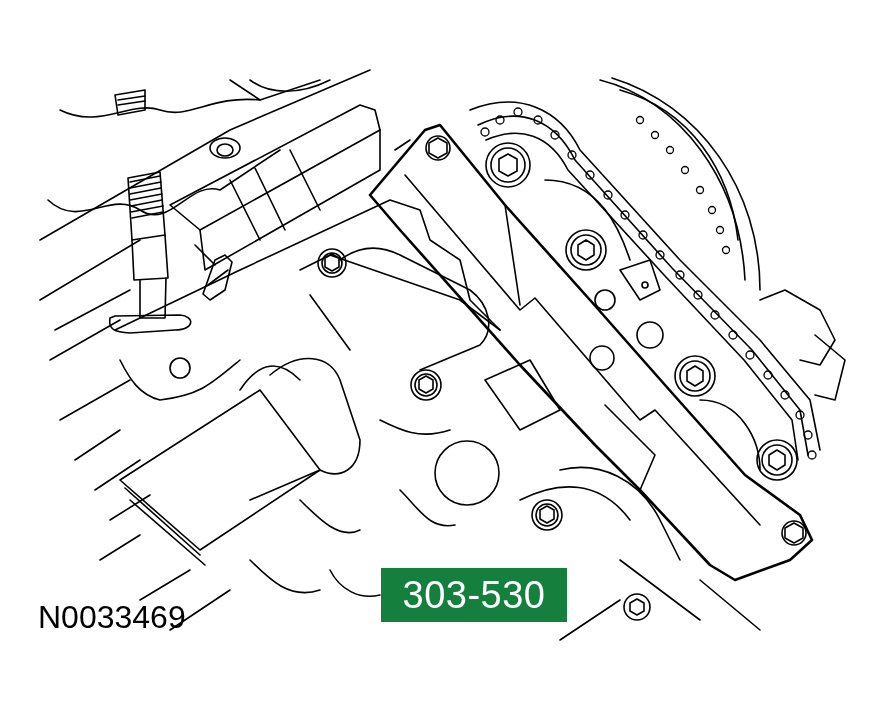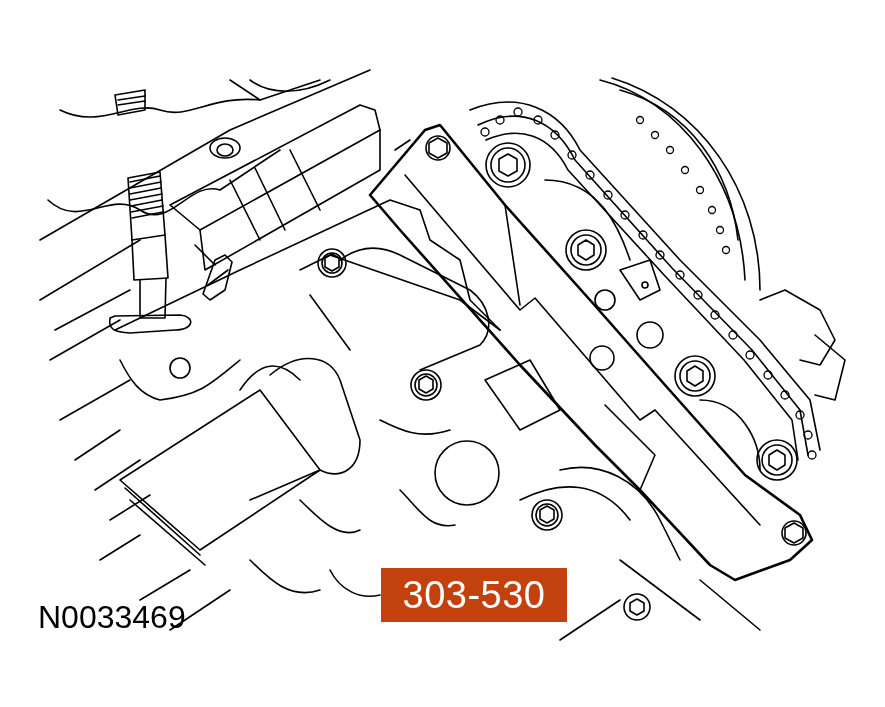--- a/index.html
+++ b/index.html
@@ -1,21 +1,21 @@
 <!DOCTYPE html>
 <html><head>
 <meta charset="utf-8">
 <style>
   html, body { margin: 0; padding: 0; background: #ffffff; }
   body { width: 885px; height: 707px; position: relative; overflow: hidden; font-family: "Liberation Sans", sans-serif; }
   .figure { position: absolute; left: 0; top: 0; width: 885px; height: 707px; }
   .figure svg { width: 885px; height: 707px; display: block; }
   .tool-label {
     position: absolute; left: 381px; top: 568px; width: 186px; height: 54px;
-    background: #c2410c; color: #ffffff; font-size: 38px; line-height: 54px;
+    background: #15803d; color: #ffffff; font-size: 38px; line-height: 54px;
     text-align: center; letter-spacing: 0.5px;
   }
   .fig-id {
     position: absolute; left: 38px; top: 602px; color: #000000; font-size: 32px; line-height: 30px;
   }
 </style>
 </head>
 <body>
 
 <div class="figure">

